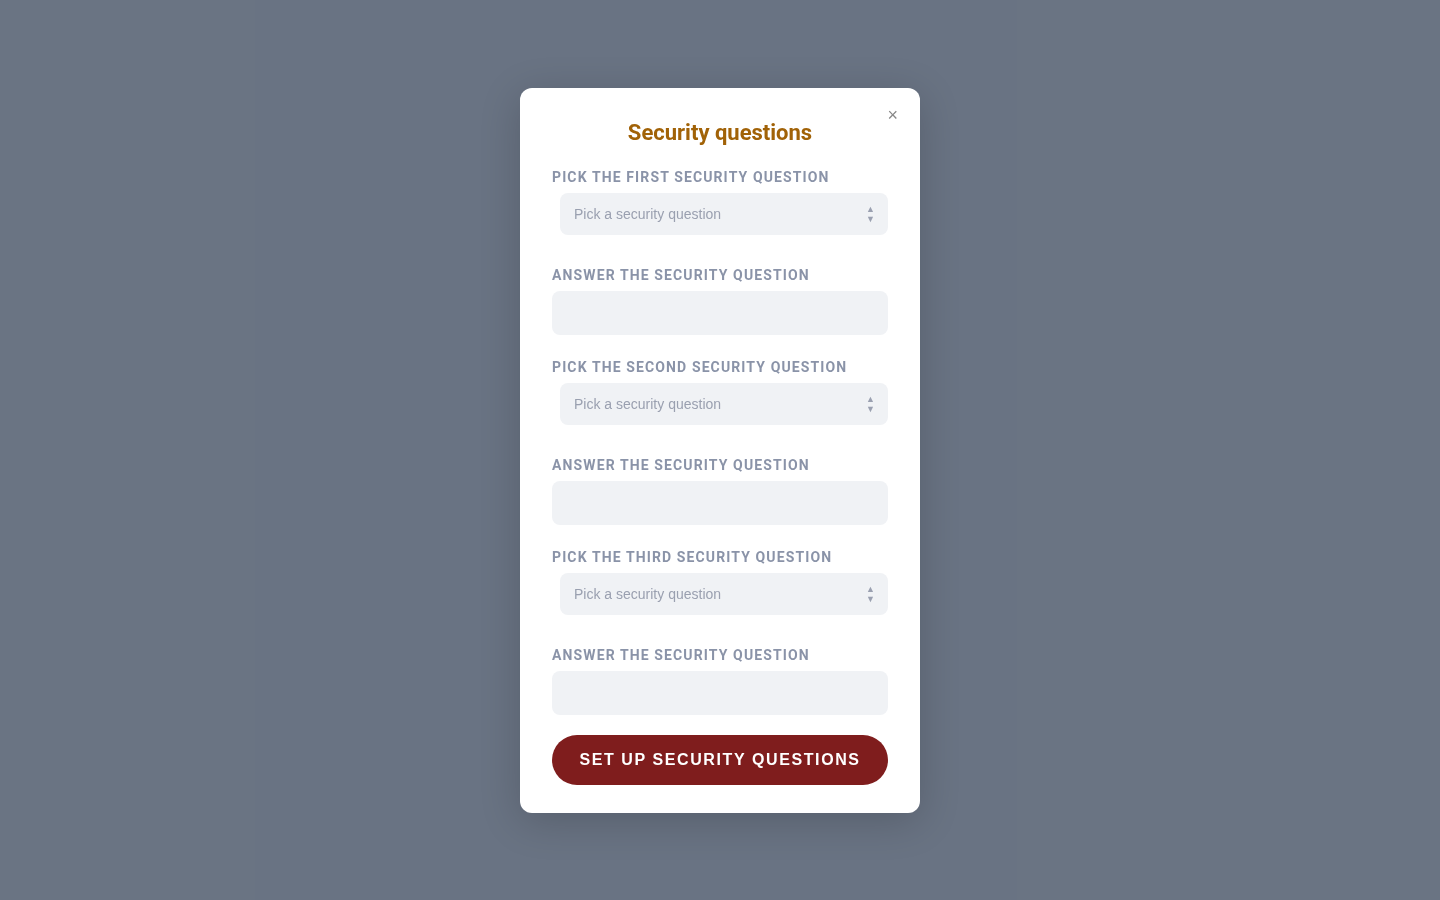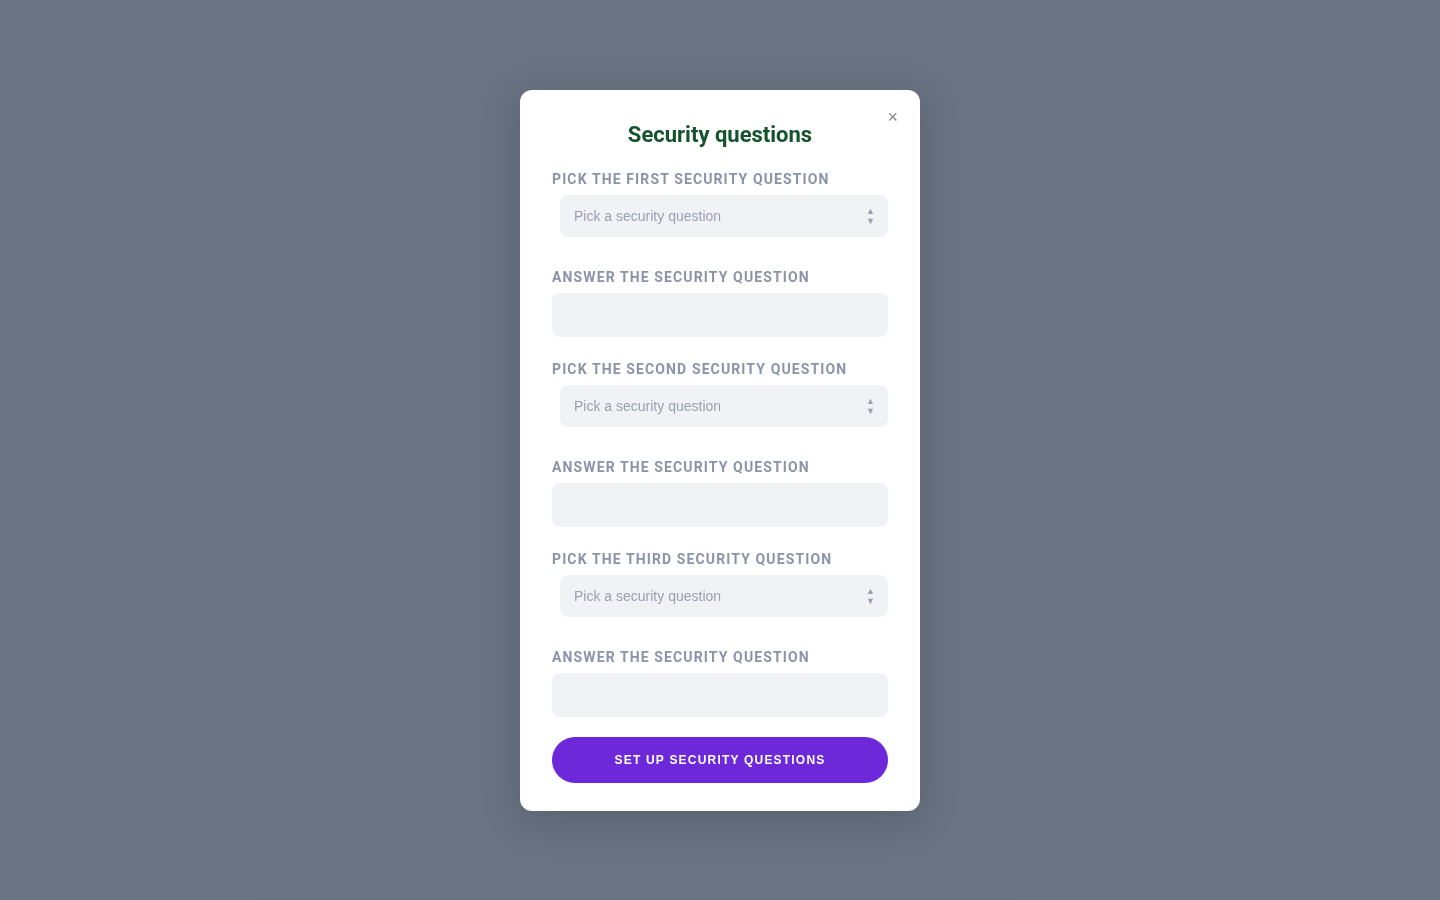--- a/index.html
+++ b/index.html
@@ -43,21 +43,21 @@
       font-size: 18px;
       color: #888;
       line-height: 1;
       padding: 4px 6px;
     }
 
     .modal-title {
       text-align: center;
       font-size: 22px;
       font-weight: 700;
-      color: #14532d;
+      color: #a16207;
       margin-bottom: 24px;
     }
 
     .section-label {
       font-size: 14px;
       font-weight: 700;
       letter-spacing: 0.08em;
       color: #8a93a8;
       text-transform: uppercase;
       margin-bottom: 8px;
@@ -116,26 +116,26 @@
       margin-bottom: 20px;
     }
 
     .question-section {
       margin-bottom: 4px;
     }
 
     .submit-btn {
       display: block;
       width: 100%;
-      background: #6d28d9;
+      background: #7f1d1d;
       color: #ffffff;
       border: none;
       border-radius: 50px;
       padding: 16px;
-      font-size: 12px;
+      font-size: 16px;
       font-weight: 700;
       letter-spacing: 0.1em;
       text-transform: uppercase;
       cursor: pointer;
       margin-top: 8px;
     }
   </style>
 </head>
 <body>
 

